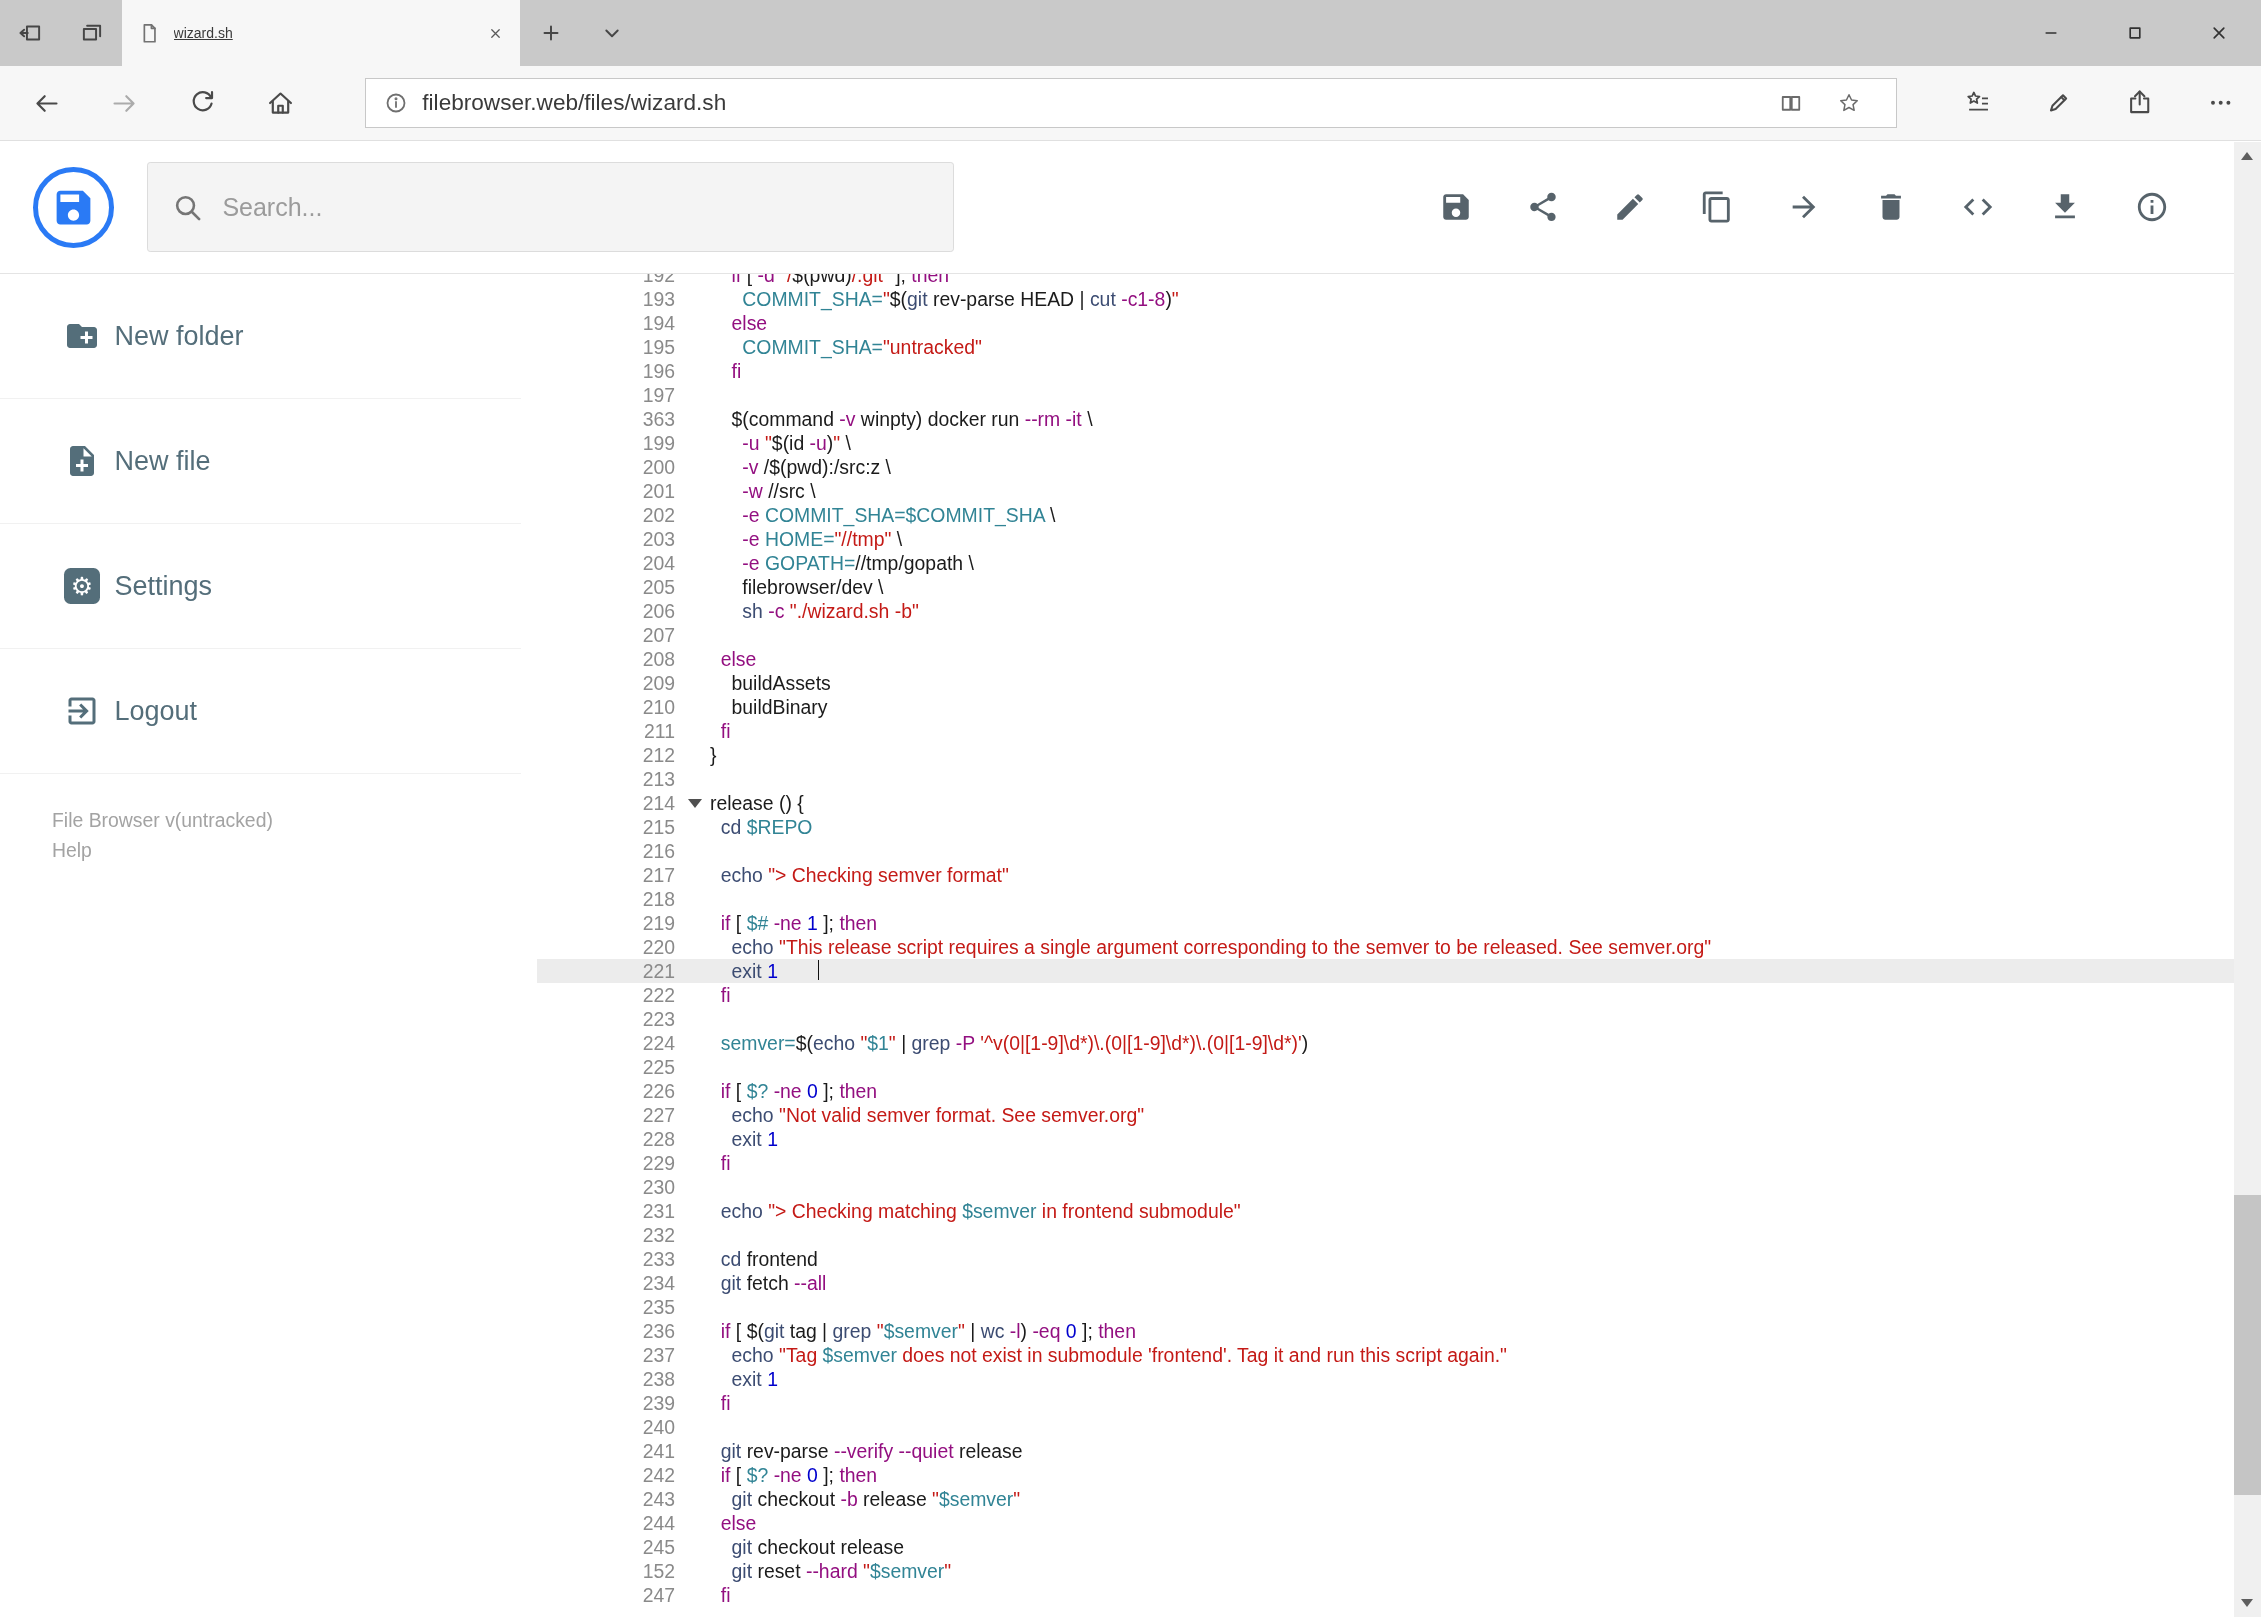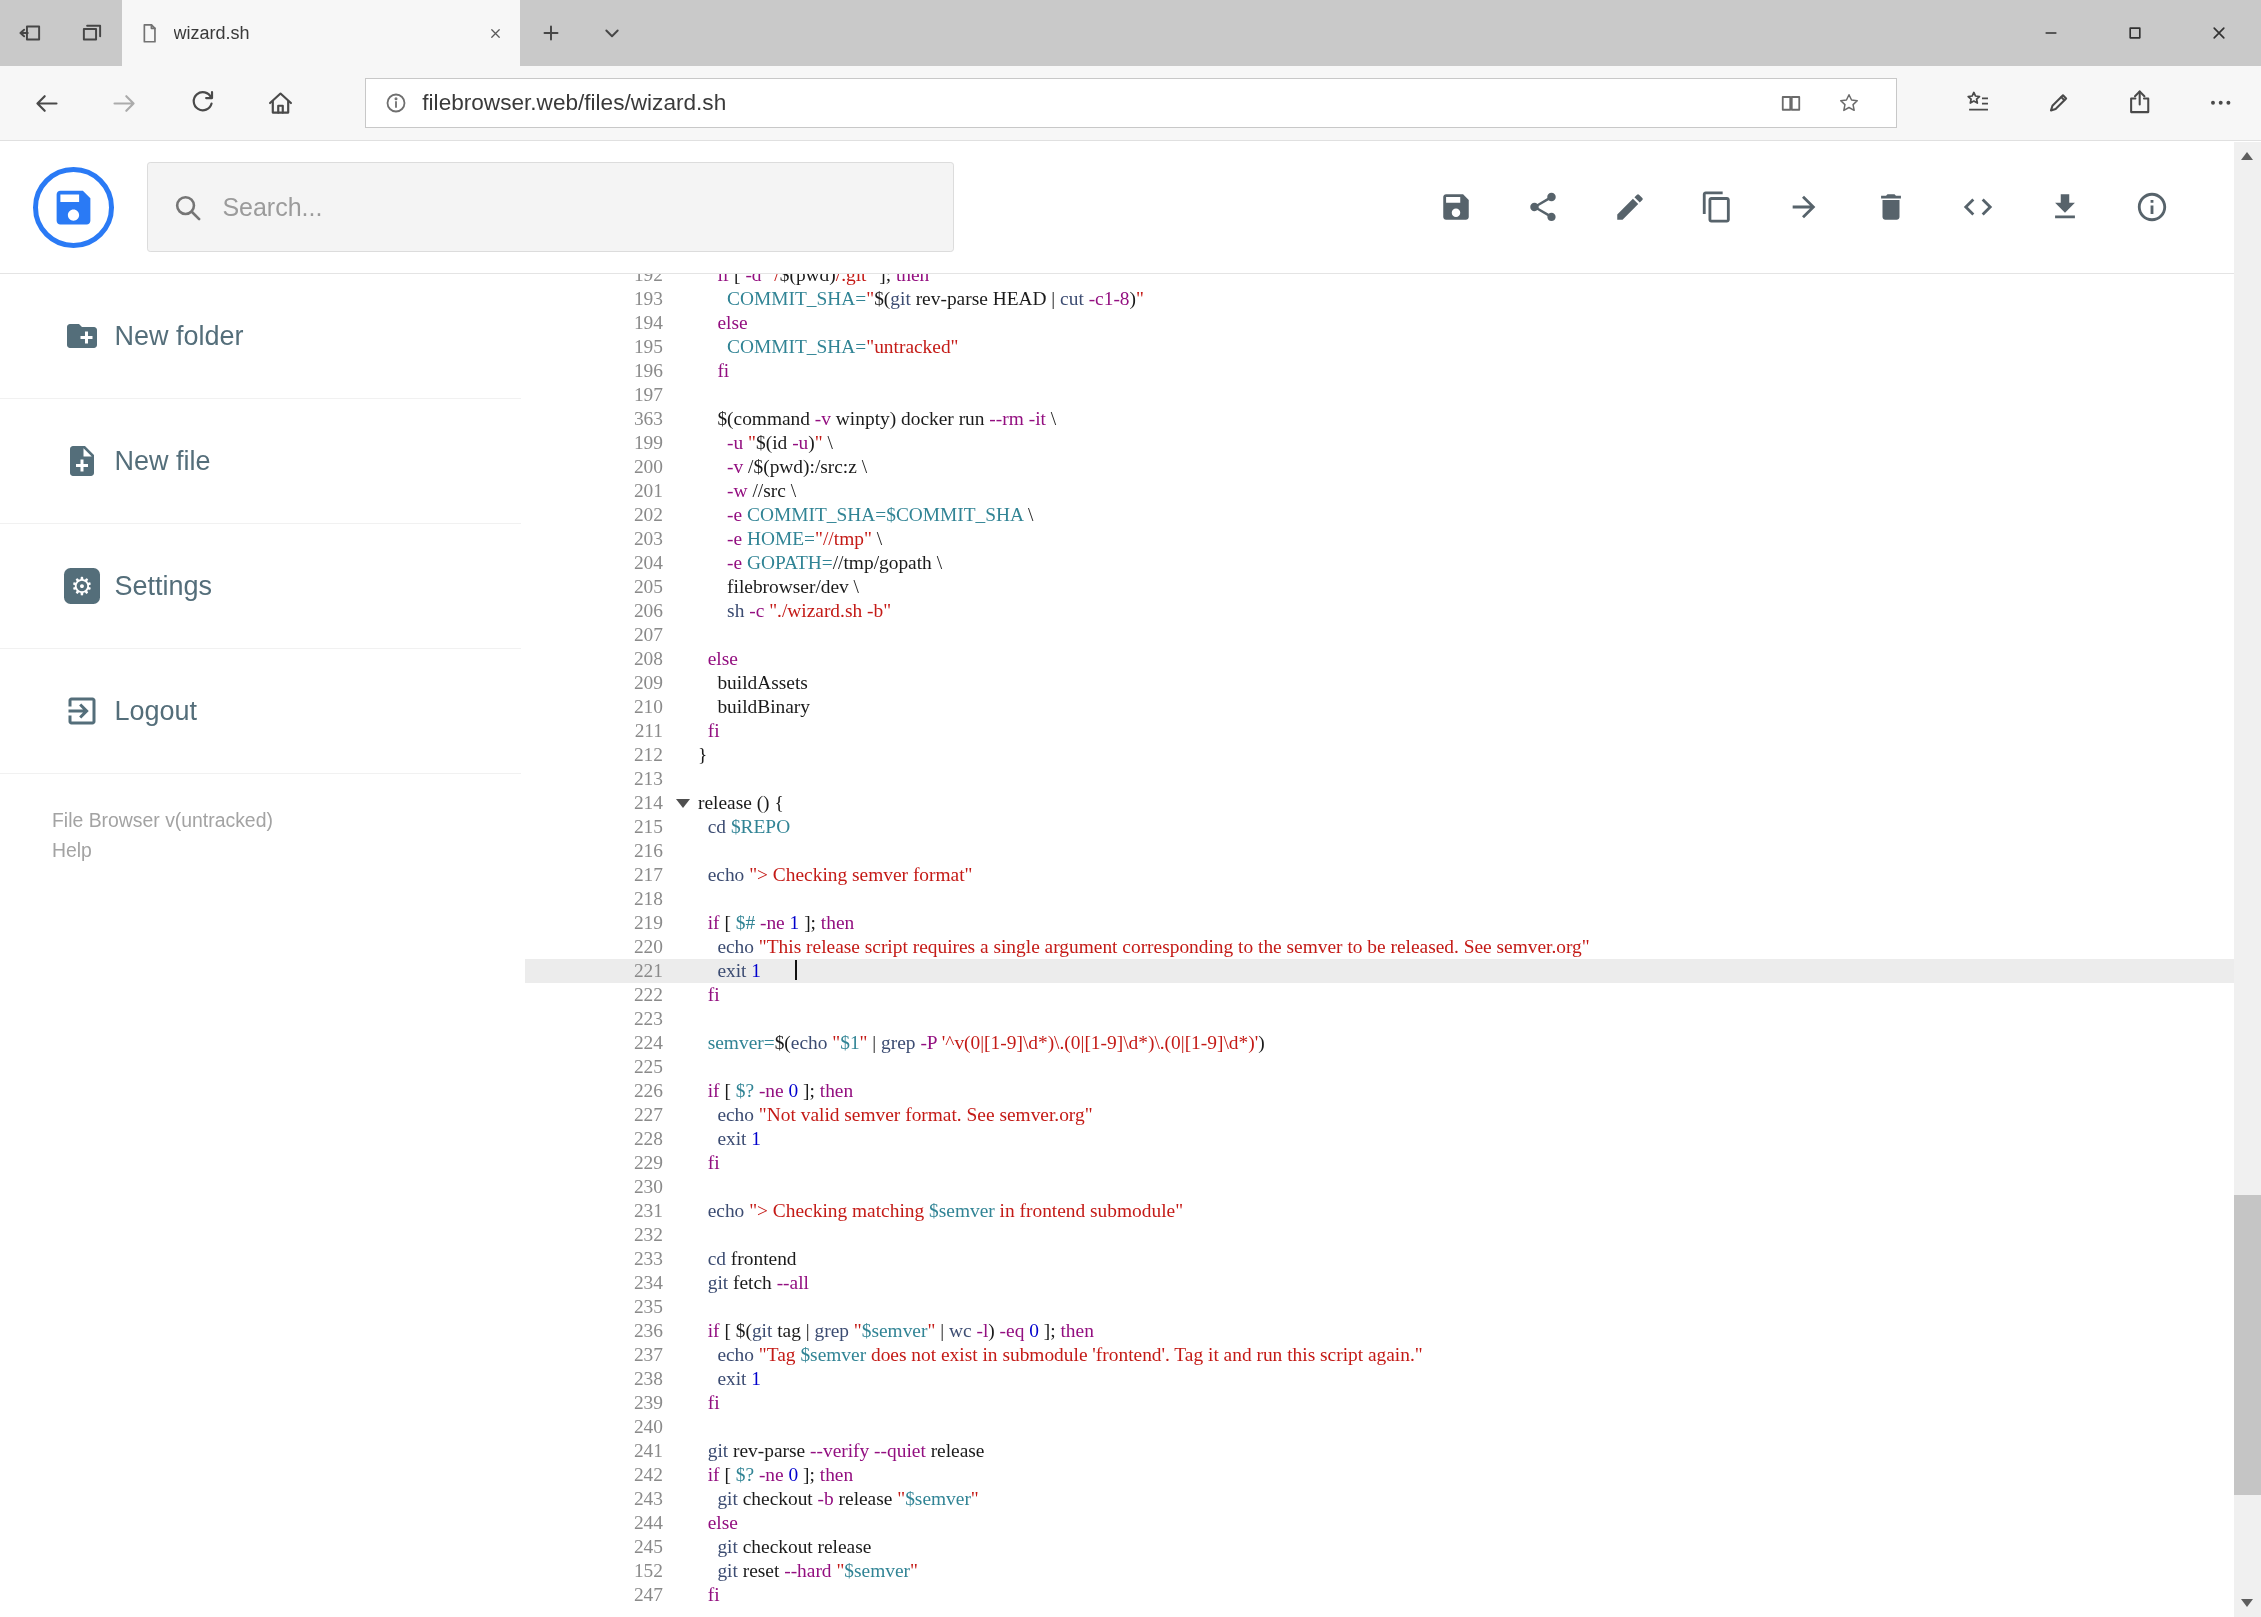--- a/index.html
+++ b/index.html
@@ -10,21 +10,21 @@
 
   .window { position:relative; width:2261px; height:1617px; display:flex; flex-direction:column; background:#fff; }
 
   
   .tabbar { flex:0 0 66px; background:#c9c9c9; display:flex; align-items:stretch; }
   .chrome-btn { width:61px; display:flex; align-items:center; justify-content:center; color:#464646; }
   .chrome-btn .ic svg { width:26px; height:26px; }
   .tab { width:398px; background:#f7f7f7; display:flex; align-items:center; padding:0 16px; }
   .tab-doc { color:#737373; }
   .tab-doc svg { width:22.6px; height:22.6px; }
-  .tab-title { font-size:18px; color:#3a3a3a; margin-left:13px; flex:1; white-space:nowrap; overflow:hidden; }
+  .tab-title { font-size:14px; color:#3a3a3a; margin-left:13px; flex:1; white-space:nowrap; overflow:hidden;text-decoration:underline; }
   .tab-close { margin-left:9.7px; color:#5a5a5a; }
   .tab-close .ic svg { width:17px; height:17px; }
   .win-controls { margin-left:auto; display:flex; }
   .win-btn { width:84px; display:flex; align-items:center; justify-content:center; color:#323232; }
   .win-btn .ic svg { width:22px; height:22px; }
 
   
   .navbar { flex:0 0 75px; background:#f7f7f7; border-bottom:0.8px solid #e0e0e0; display:flex; align-items:center; padding-left:8px; }
   .nav-btn { width:78px; height:74px; display:flex; align-items:center; justify-content:center; color:#4a4a4a; }
   .nav-btn .ic svg { width:29px; height:29px; }
@@ -59,21 +59,21 @@
   .sidebar { flex:0 0 521px; display:flex; flex-direction:column; background:#fff; }
   .side-item { height:125px; display:flex; align-items:center; gap:14.5px; padding-left:64px; border-bottom:0.8px solid #f1f1f1; color:#546E7A; }
   .side-item .ic svg { width:36px; height:36px; }
   .settings-badge { width:36px; height:36px; background:#546E7A; border-radius:6.5px; color:#fff; display:flex; align-items:center; justify-content:center; font-size:25px; font-family:"DejaVu Sans",sans-serif; }
   .side-label { font-size:27px; color:#546E7A; }
   .side-footer { margin-top:31px; padding-left:52px; font-size:19.4px; color:#a3a3a3; line-height:30px; }
   .help { display:block; color:#a3a3a3; text-decoration:none; cursor:pointer; }
 
   
   .editor { flex:1; position:relative; overflow:hidden; background:#fff; }
-  .code-content { position:absolute; top:-11.3px; left:4px; right:0; font-family:Liberation Serif, serif; font-size:19.4px; line-height:24px; }
+  .code-content { position:absolute; top:-11.3px; left:16px; right:0; font-family:Liberation Sans, sans-serif; font-size:19.4px; line-height:24px; }
   .line { display:flex; height:24px; white-space:pre; }
   .line.active { background:#ececec; }
   .ln { flex:0 0 138px; text-align:right; color:#8a8a8a; position:relative; }
   .code { flex:1; padding-left:35px; position:relative; color:#1b1b1b; }
   .fold { position:absolute; right:-27px; top:8px; width:0; height:0; border-left:7.3px solid transparent; border-right:7.3px solid transparent; border-top:9.7px solid #4f4f4f; }
   .cursor { position:absolute; top:1.6px; width:1.6px; height:20px; background:#111; }
   .tk-kw   { color:#930f80; }
   .tk-str  { color:#c41a16; }
   .tk-var  { color:#318495; }
   .tk-num  { color:#0000cd; }

